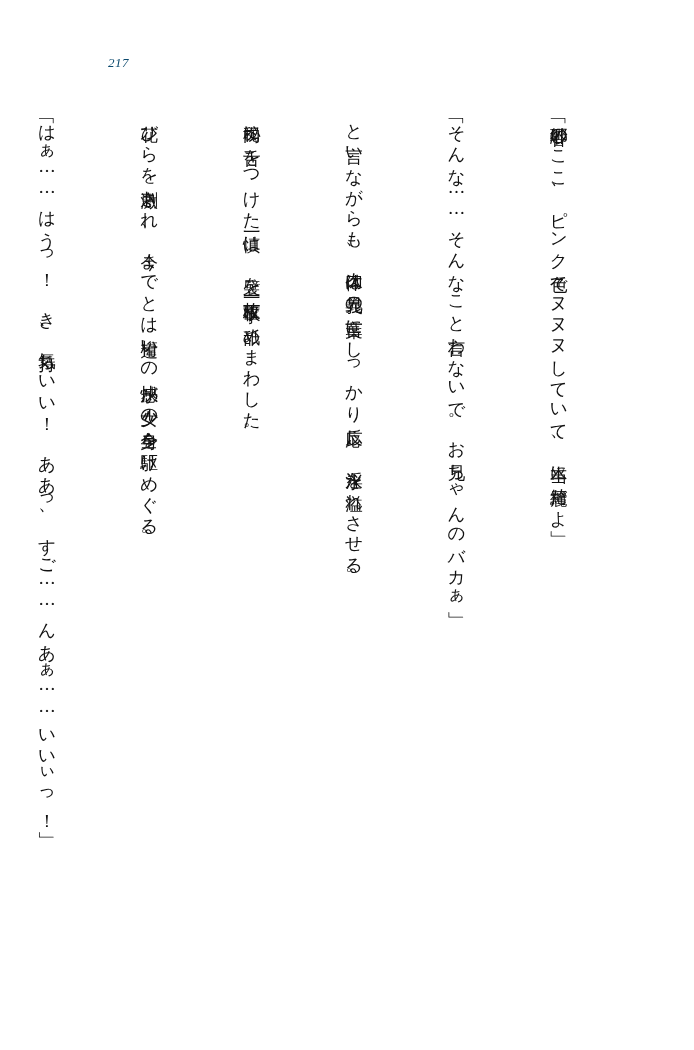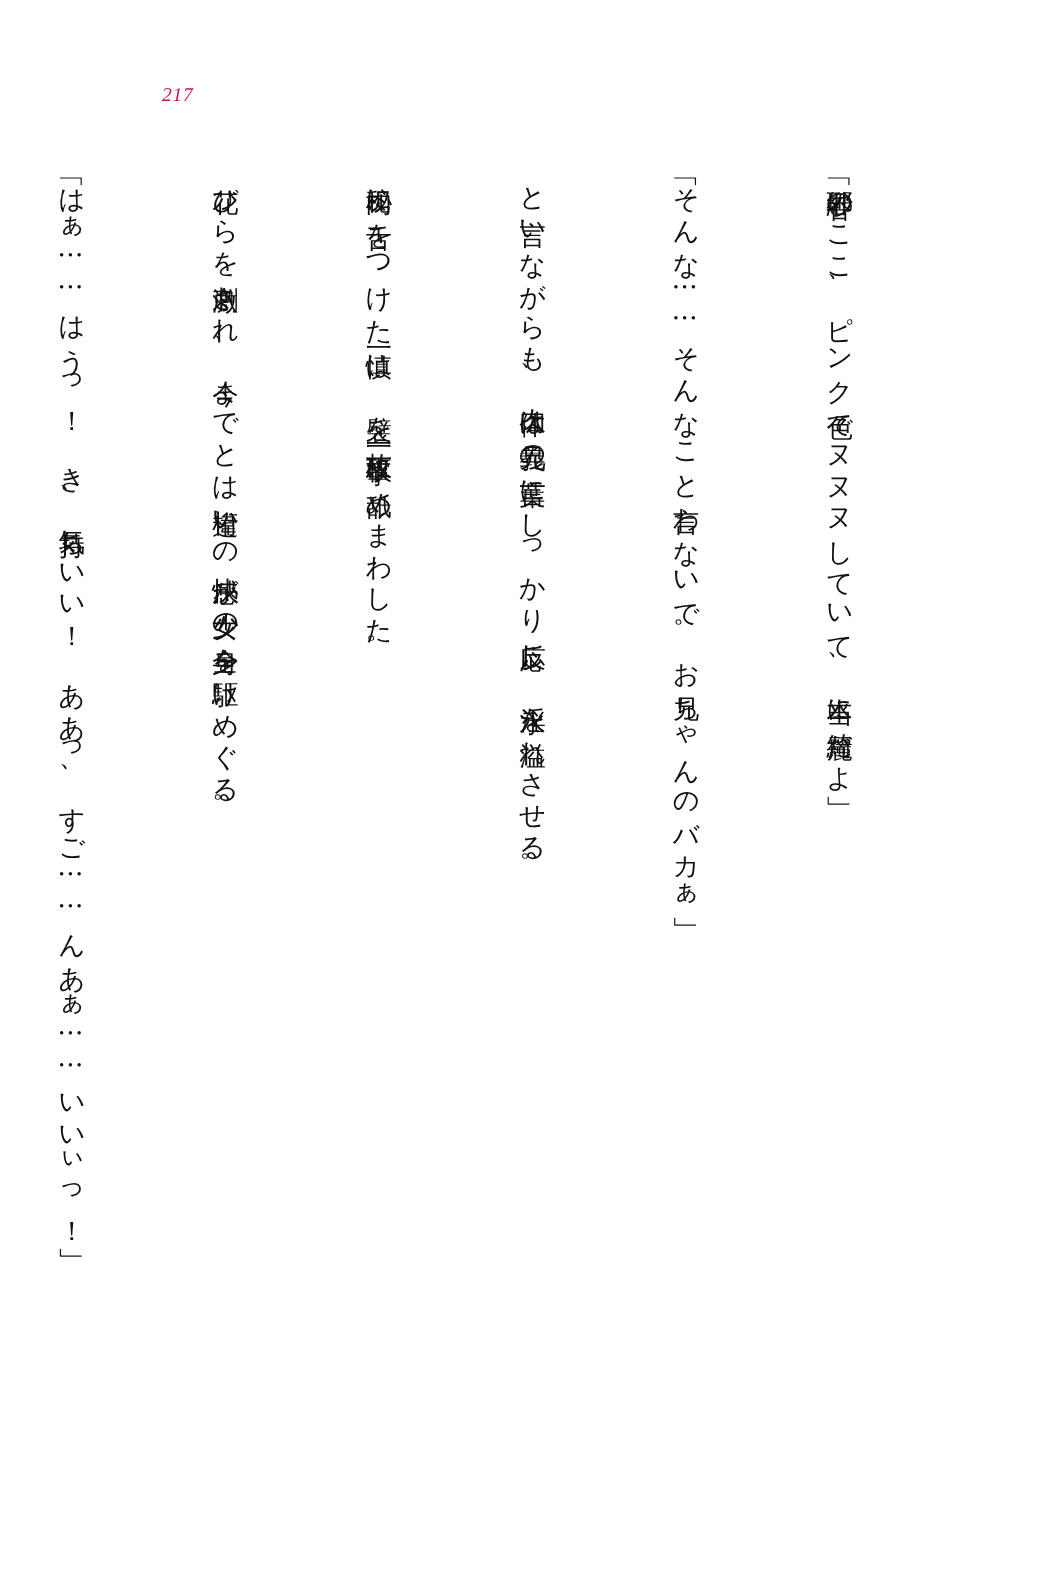--- a/index.html
+++ b/index.html
@@ -21,21 +21,21 @@
     width: 694px;
     height: 1050px;
   }
   .page-number {
     position: absolute;
     left: 108px;
     top: 55px;
     font-size: 13px;
     font-style: italic;
     font-family: "Liberation Serif", "DejaVu Serif", serif;
-    color: #be185d;
+    color: #0c4a6e;
     letter-spacing: 0.5px;
   }
   .text-block {
     position: absolute;
     top: 112px;
     left: 52px;
     width: 592px;
     height: 830px;
     writing-mode: vertical-rl;
     text-orientation: upright;

